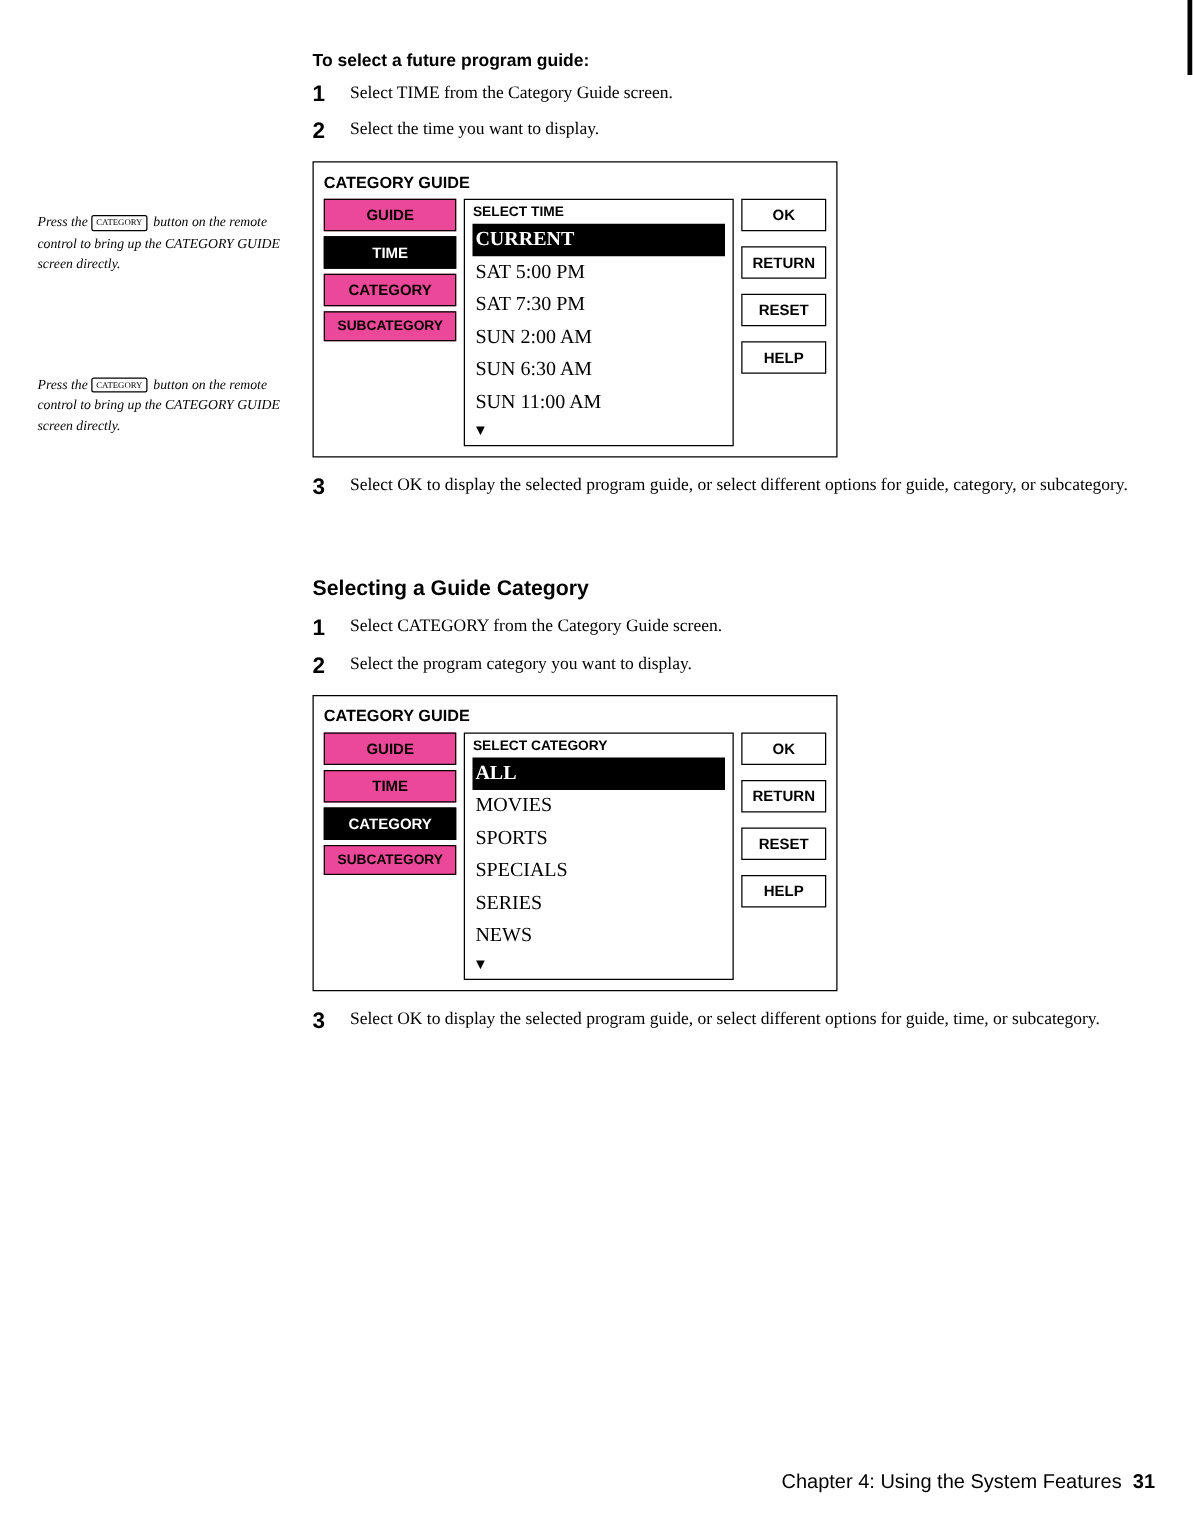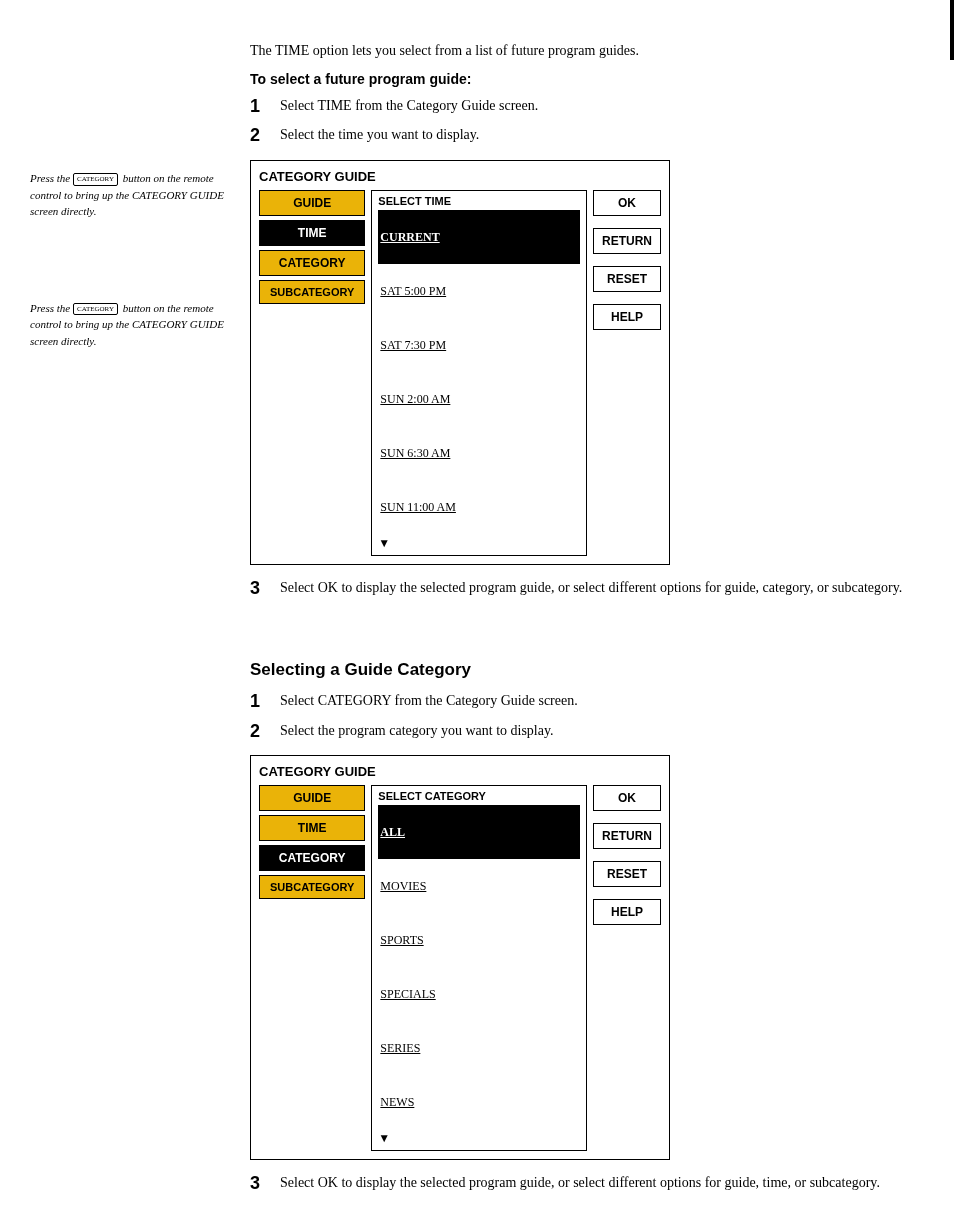--- a/index.html
+++ b/index.html
@@ -152,21 +152,21 @@
     }
 
     .guide-btn {
       border: 1.5px solid #000;
       padding: 5px 10px;
       font-family: Arial, Helvetica, sans-serif;
       font-size: 12px;
       font-weight: bold;
       text-align: center;
       min-width: 90px;
-      background: #eab308;
+      background: #ec4899;
     }
 
     .guide-btn-active {
       background: #000;
       color: #fff;
     }
 
     .guide-center {
       border: 1.5px solid #000;
       flex: 1;
@@ -175,24 +175,23 @@
     }
 
     .select-label {
       font-family: Arial, Helvetica, sans-serif;
       font-size: 11px;
       font-weight: bold;
       margin-bottom: 3px;
     }
 
     .dropdown-item {
-      font-size: 12px;
-      padding: 18px 2px;
-      line-height: 1.5;
-      text-decoration: underline;
+      font-size: 16px;
+      padding: 1px 2px;
+      line-height: 1.5;
     }
 
     .dropdown-item-active {
       background: #000;
       color: #fff;
       font-weight: bold;
     }
 
     .dropdown-arrow {
       font-size: 12px;
@@ -243,21 +242,20 @@
     </div>
 
     <div class="side-note-2">
       Press the <span class="category-icon">CATEGORY</span> button on the remote control to bring up the <em>CATEGORY GUIDE</em> screen directly.
     </div>
   </div>
 
   <div class="right-column">
 
     <div class="section-block">
-      <div class="body-text">The TIME option lets you select from a list of future program guides.</div>
 
       <div class="subsection-title">To select a future program guide:</div>
 
       <ul class="numbered-list">
         <li>
           <span class="list-number">1</span>
           <span class="list-text">Select TIME from the Category Guide screen.</span>
         </li>
         <li>
           <span class="list-number">2</span>

